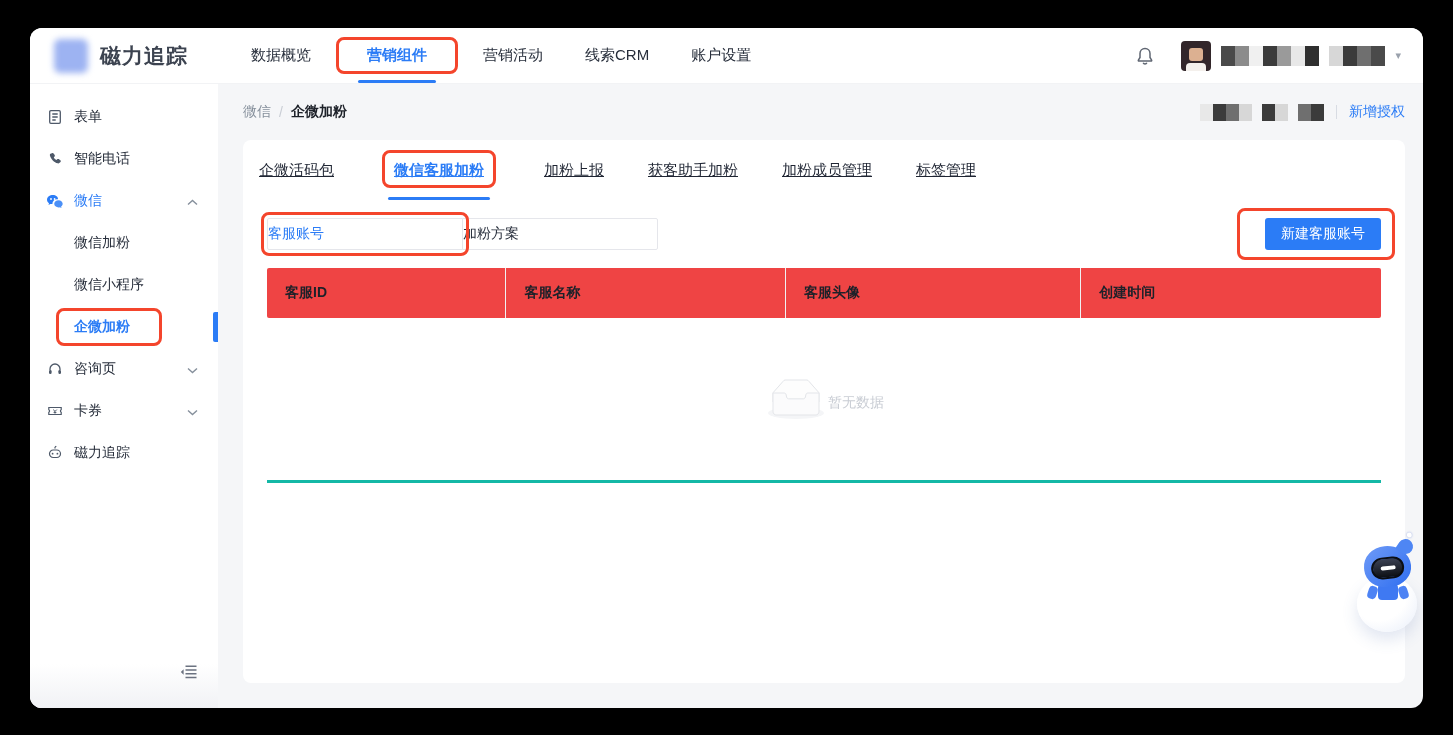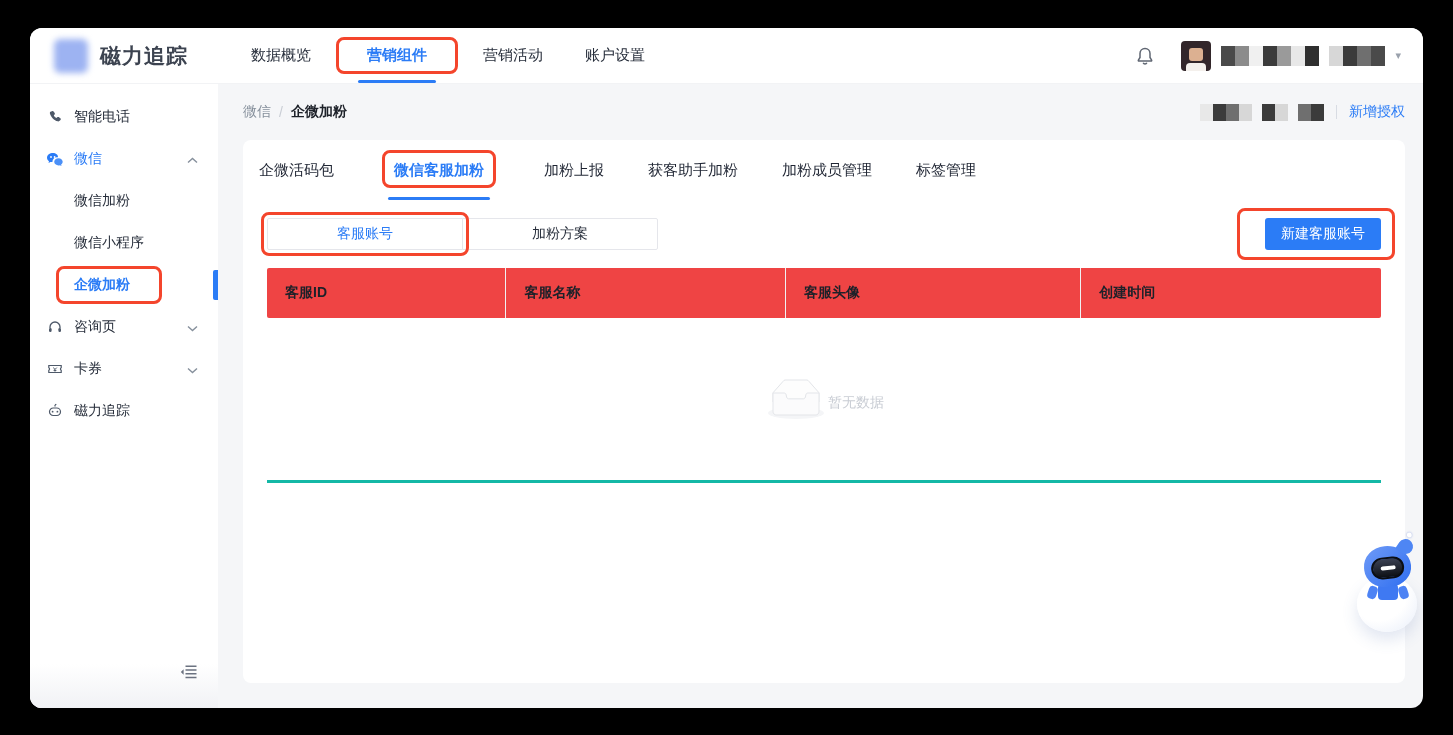--- a/index.html
+++ b/index.html
@@ -60,27 +60,27 @@
   .crumb .parent{color:var(--txt-light);cursor:pointer;}
   .crumb .sep{color:#c9cdd4;}
   .crumb .current{color:var(--txt-dark);font-weight:700;}
   .crumb-right{margin-left:auto;display:flex;align-items:center;}
   .vdivider{width:1px;height:14px;background:#d8dce3;margin:0 12px;}
   .new-auth{color:var(--accent);font-size:14px;cursor:pointer;white-space:nowrap;}
 
   
   .card{position:absolute;left:213px;top:112px;width:1162px;height:543px;background:#fff;border-radius:8px;z-index:3;}
   .tabs{display:flex;align-items:center;height:60px;padding-left:16px;gap:44px;}
-  .tab{position:relative;font-size:15px;color:#1f2533;height:100%;display:flex;align-items:center;cursor:pointer;}
+  .tab{position:relative;font-size:15px;color:#1f2533;height:100%;display:flex;align-items:center;cursor:pointer;text-decoration:underline;}
   .tab.active{color:var(--accent);font-weight:700;margin:0 16px;}
   .tab-underline{position:absolute;left:-6px;right:-6px;bottom:0;height:3px;background:var(--accent);border-radius:2px;}
 
   .action-row{position:relative;margin:18px 24px 0;height:32px;}
   .segmented{display:inline-flex;}
-  .seg-opt{position:relative;width:196px;height:32px;border:1px solid var(--border);background:#fff;display:flex;align-items:center;justify-content:center;font-size:14px;color:#272e3b;cursor:pointer;}
+  .seg-opt{position:relative;width:196px;height:32px;border:1px solid var(--border);background:#fff;display:flex;align-items:center;font-size:14px;color:#272e3b;cursor:pointer;}
   .seg-opt:first-child{border-radius:2px 0 0 2px;}
   .seg-opt:last-child{border-radius:0 2px 2px 0;margin-left:-1px;}
   .seg-opt.active{color:var(--accent);z-index:1;}
   .primary-btn{position:absolute;right:0;top:0;height:32px;padding:6px 16px;background:var(--accent);color:#fff;font-size:14px;border:none;border-radius:3px;display:flex;align-items:center;cursor:pointer;font-family:Liberation Sans, sans-serif;}
 
   .table{margin:18px 24px 0;}
   .thead{display:grid;grid-template-columns:21.4% 25.1% 26.5% 27%;height:50px;background:#ef4444;border-radius:2px;}
   .th{display:flex;align-items:center;padding-left:18px;font-size:14px;font-weight:700;color:var(--txt-dark);}
   .th + .th{border-left:1px solid #f0f1f3;}
   .tbody{position:relative;height:165px;border-bottom:3px solid #14b8a6;display:flex;flex-direction:row;align-items:center;justify-content:center;}
@@ -114,20 +114,23 @@
       </div>
       <div class="nav-item active">
         <span>营销组件</span>
         <div class="nav-underline"></div>
         <div class="ann" style="left:-10px;right:-10px;top:9px;bottom:9px;"></div>
       </div>
       <div class="nav-item">
         <span>营销活动</span>
       </div>
       <div class="nav-item">
+        <span>线索CRM</span>
+      </div>
+      <div class="nav-item">
         <span>账户设置</span>
       </div>
     </div>
     <div class="header-right">
       <svg class="bell" viewBox="0 0 20 20" fill="none" stroke="#5f6672" stroke-width="1.5">
         <path d="M10 2.5c-3 0-5 2.2-5 5v4l-1.6 2.6c-.3.5 0 1 .6 1h12c.6 0 .9-.5.6-1L15 11.5v-4c0-2.8-2-5-5-5z"></path>
         <path d="M8.2 16.8a1.9 1.9 0 0 0 3.6 0"></path>
       </svg>
       <div class="avatar">
         <div class="face"></div>
@@ -147,20 +150,29 @@
           <span class="m9"></span>
           <span class="m1"></span>
       </div>
       <span class="caret">▾</span>
     </div>
   </div>
 
   <div class="sidebar">
     <div class="side-item">
       <span class="s-icon">
+        <svg width="16" height="16" viewBox="0 0 16 16" fill="none" stroke="#4e5969" stroke-width="1.3">
+          <rect x="2.7" y="1.7" width="10.6" height="12.6" rx="1.2"></rect>
+          <path d="M5.3 5h5.4M5.3 8h5.4M5.3 11h3.4"></path>
+        </svg>
+      </span>
+      <span>表单</span>
+    </div>
+    <div class="side-item">
+      <span class="s-icon">
         <svg width="16" height="16" viewBox="0 0 16 16" fill="#4e5969">
           <path d="M4.9 2.3c.5-.5 1.3-.4 1.7.2l1.1 1.6c.3.5.3 1.1-.1 1.5l-.8.8c.5 1 1.6 2.1 2.6 2.6l.8-.8c.4-.4 1-.4 1.5-.1l1.6 1.1c.6.4.7 1.2.2 1.7l-.9.9c-.5.5-1.2.7-1.9.5-1.8-.5-3.5-1.5-4.9-2.9C4.4 8.1 3.4 6.4 2.9 4.6c-.2-.7 0-1.4.5-1.9l1.5-.4z"></path>
         </svg>
       </span>
       <span>智能电话</span>
     </div>
     <div class="side-item parent-active">
       <span class="s-icon">
         <svg width="18" height="16" viewBox="0 0 18 16" fill="#2b7cf6">
           <path d="M7 2C3.7 2 1 4.1 1 6.7c0 1.4.8 2.7 2 3.5l-.5 1.7 1.9-1c.5.1 1 .2 1.6.2h.4A4.6 4.6 0 0 1 12 6.3c.3-2.5-2.3-4.3-5-4.3z"></path>

